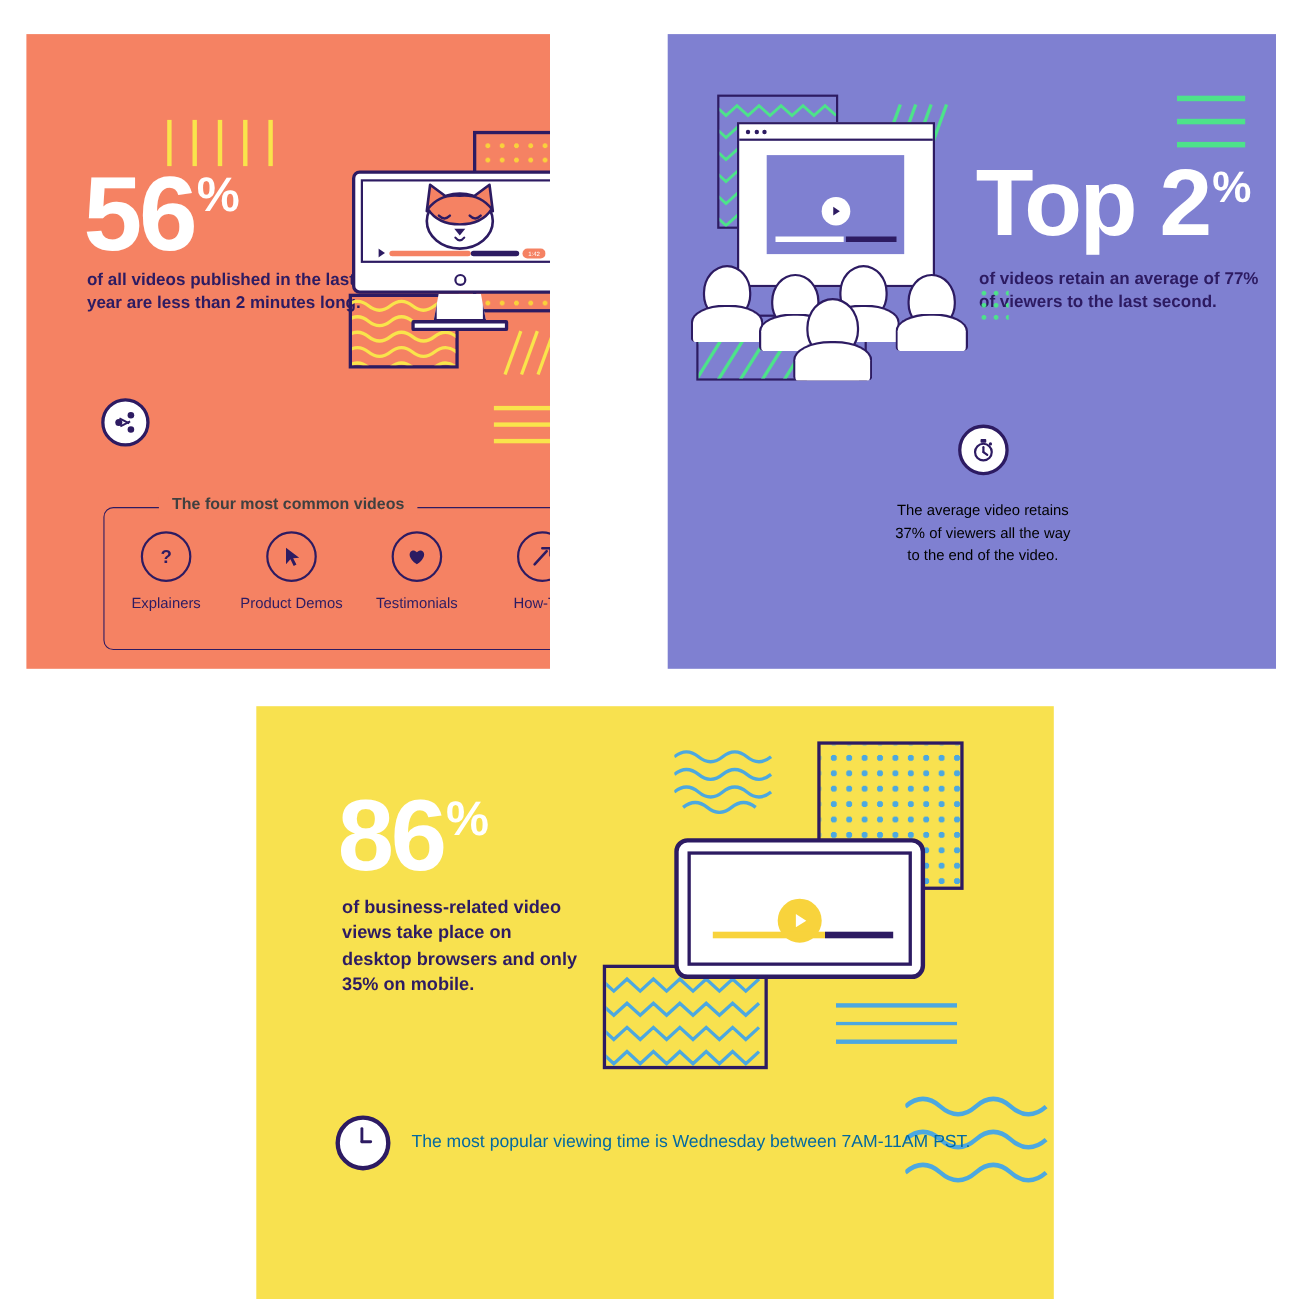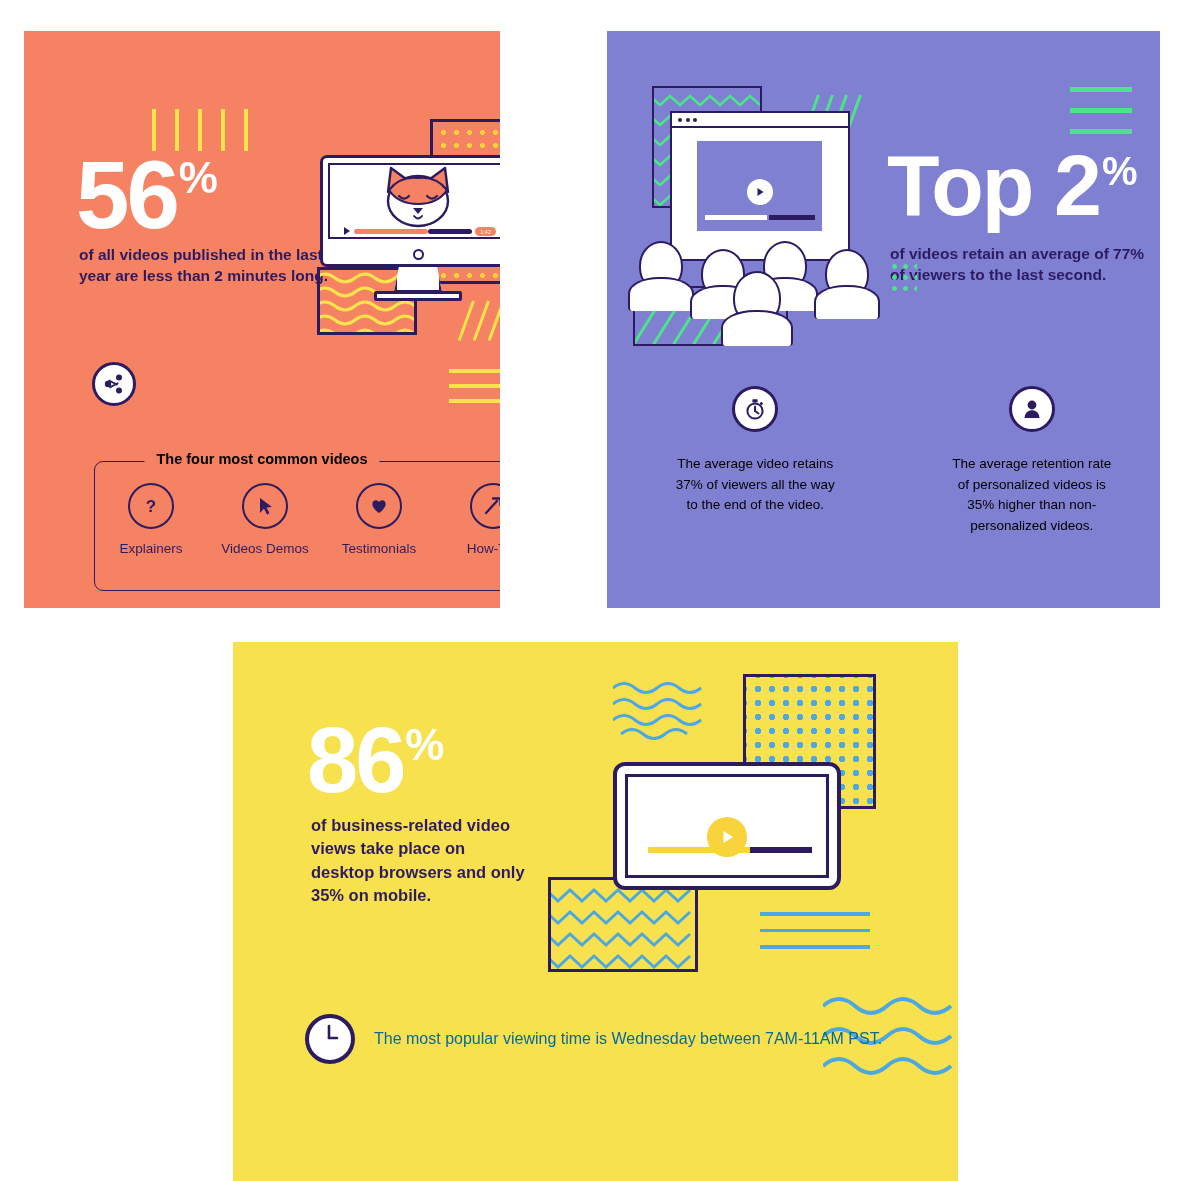--- a/index.html
+++ b/index.html
@@ -95,21 +95,21 @@
   #coral-lines i { display: block; height: 4px; background: #F9E44B; margin-bottom: 11px; }
 
   
   #coral-box {
     position: absolute; left: 70px; top: 430px; width: 456px; height: 130px;
     border: 1.8px solid #2D1B62; border-radius: 9px;
   }
   #coral-box-title {
     position: absolute; left: 50%; top: 420px; transform: translateX(-50%);
     background: #F58263; padding: 0 12px;
-    font-size: 14.5px; font-weight: bold; color: #000000; white-space: nowrap;
+    font-size: 14.5px; font-weight: bold; color: #404040; white-space: nowrap;
   }
   #coral-cats {
     position: absolute; left: 70px; top: 452px; width: 456px;
     display: flex; justify-content: space-around; align-items: flex-start;
   }
   .cat { display: flex; flex-direction: column; align-items: center; width: 105px; }
   .cat .ring {
     width: 46px; height: 46px; border-radius: 50%;
     border: 2.8px solid #2D1B62;
     display: flex; align-items: center; justify-content: center;
@@ -345,21 +345,21 @@
         </span>
         <span class="clabel">Explainers</span>
       </div>
 
       <div class="cat">
         <span class="ring">
           <svg width="22" height="22" viewBox="0 0 22 22">
             <path d="M6 3 L6 18 L10 13.5 L13 19.5 L15.5 18.2 L12.5 12.5 L18 12 Z" fill="#2D1B62"></path>
           </svg>
         </span>
-        <span class="clabel">Videos Demos</span>
+        <span class="clabel">Product Demos</span>
       </div>
 
       <div class="cat">
         <span class="ring">
           <svg width="22" height="22" viewBox="0 0 22 22">
             <path d="M11 18 C 3 12.5 3.2 7 6.6 5.6 C 9 4.6 11 7 11 7 C 11 7 13 4.6 15.4 5.6 C 18.8 7 19 12.5 11 18 Z" fill="#2D1B62"></path>
           </svg>
         </span>
         <span class="clabel">Testimonials</span>
       </div>
@@ -485,29 +485,20 @@
               <path d="M12 14 L15.5 16.5" stroke-linecap="round"></path>
             </g>
             <rect x="9.4" y="2.2" width="5.2" height="3.4" rx="0.7" fill="#2D1B62"></rect>
             <circle cx="18.4" cy="6.6" r="1.5" fill="#2D1B62"></circle>
           </svg>
         </span>
         <span class="ptext">The average video retains 37% of viewers all the way to the end of the video.</span>
       </div>
 
 
-      <div class="pstat">
-        <span class="badge">
-          <svg width="24" height="24" viewBox="0 0 24 24">
-            <circle cx="12" cy="8" r="4.4" fill="#2D1B62"></circle>
-            <path d="M4.5 21 C 5 15 8.5 13.2 12 13.2 C 15.5 13.2 19 15 19.5 21 Z" fill="#2D1B62"></path>
-          </svg>
-        </span>
-        <span class="ptext">The average retention rate of personalized videos is 35% higher than non-personalized videos.</span>
-      </div>
     </div>
   </section>
 
   <section class="panel" id="panel-yellow">
 
     <div class="bigstat" id="yellow-bigstat">
       <span class="num">86</span>
       <span class="pct">%</span>
     </div>
     <p class="substat" id="yellow-sub">of business-related video views take place on desktop browsers and only 35% on mobile.</p>

